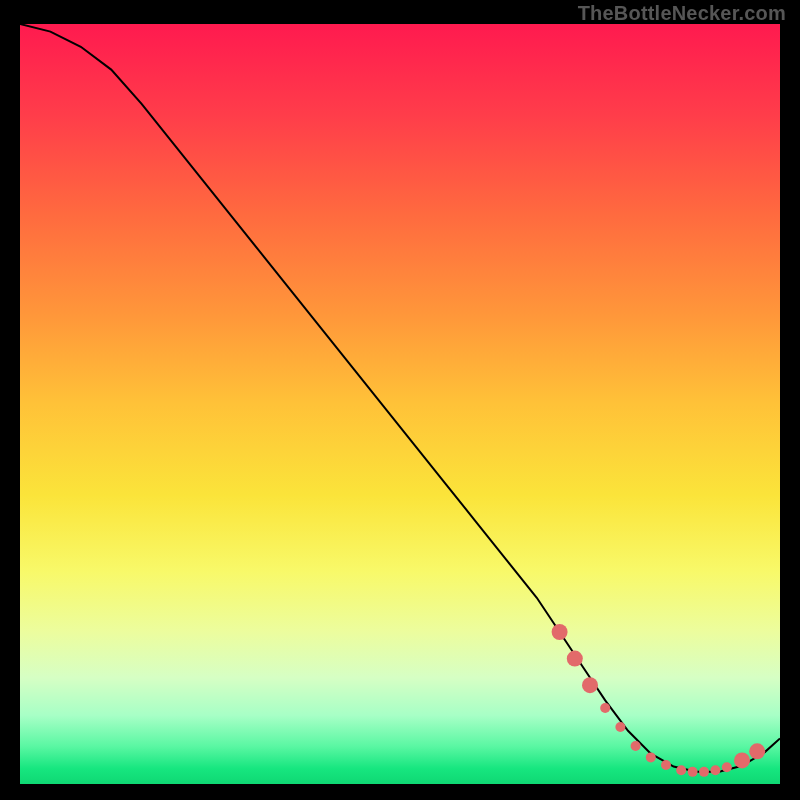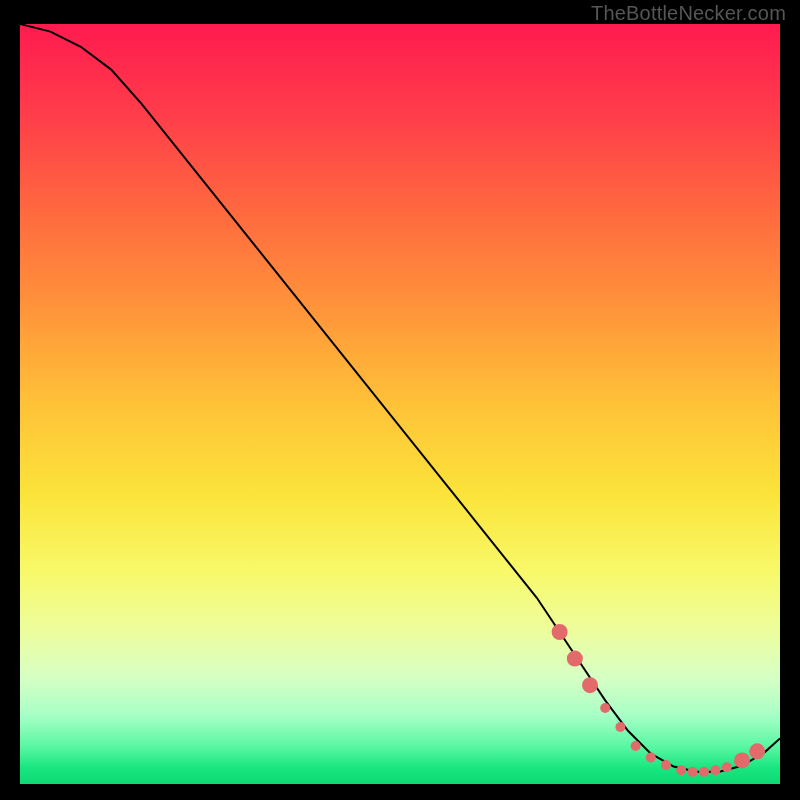--- a/index.html
+++ b/index.html
@@ -9,21 +9,21 @@
     width: 800px;
     height: 800px;
     background: #000;
   }
   .attrib {
     position: absolute;
     top: 2px;
     right: 14px;
     font-family: Arial, Helvetica, sans-serif;
     font-size: 20px;
-    font-weight: normal;
+    font-weight: bold;
     color: #565656;
     letter-spacing: 0.2px;
   }
   .plot {
     position: absolute;
     left: 20px;
     top: 24px;
     width: 760px;
     height: 760px;
     background: linear-gradient(

